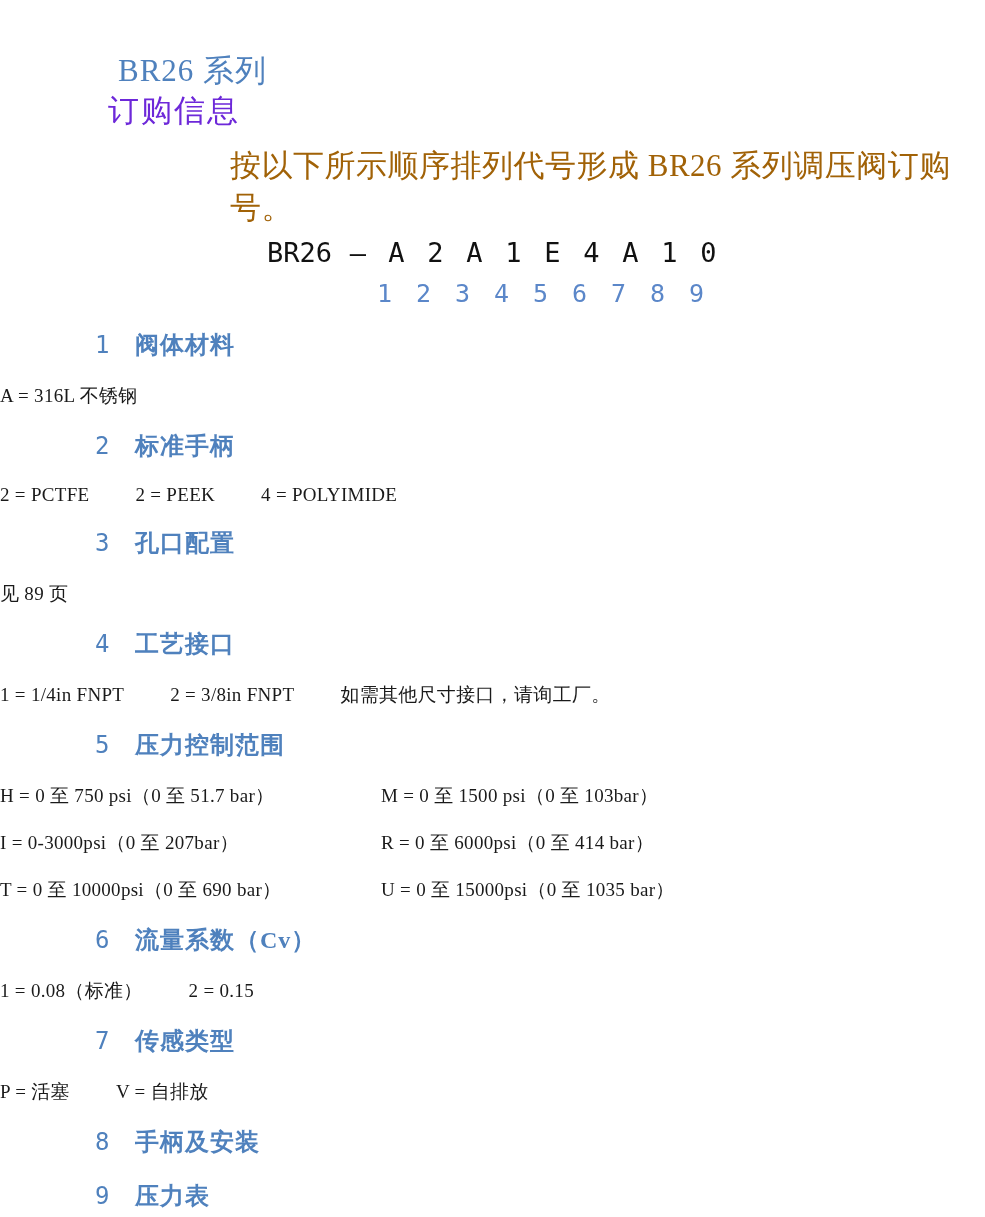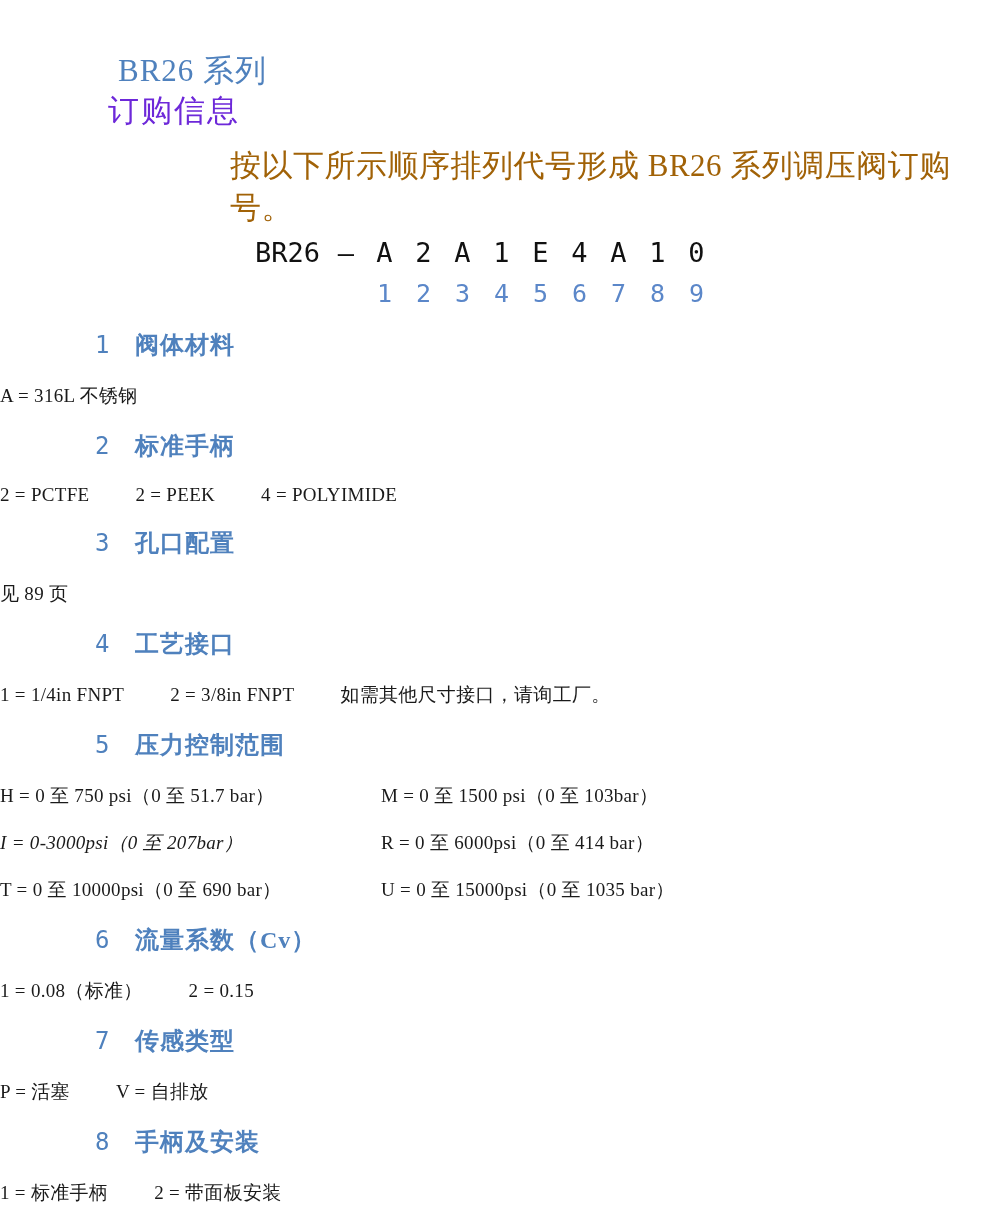--- a/index.html
+++ b/index.html
@@ -44,21 +44,21 @@
   .code-block { margin-top: 8px; }
   .code-line {
     padding-left: 255px;
     display: flex;
     align-items: baseline;
     font-family: "DejaVu Sans Mono", "Liberation Mono", monospace;
     font-size: 27px;
     color: #111111;
     line-height: 1.2;
   }
-  .code-prefix { width: 72px; display: inline-block; }
+  .code-prefix { width: 72px; display: inline-block; margin-left: 12px; }
   .code-dash  { width: 38px; display: inline-block; text-align: center; }
   .code-cell  { width: 39px; display: inline-block; text-align: center; }
   .pos-line {
     padding-left: 255px;
     display: flex;
     margin-top: 10px;
     font-family: "DejaVu Sans Mono", "Liberation Mono", monospace;
     font-size: 25px;
     color: #5b87c9;
     line-height: 1.2;
@@ -199,21 +199,21 @@
     <div class="section-heading">
       <span class="section-number">5</span>
       <span class="section-title">压力控制范围</span>
     </div>
     <div class="section-rows">
           <div class="option-row">
             <span class="option-item" style="min-width: 335px;">H = 0 至 750 psi（0 至 51.7 bar）</span>
             <span class="option-item" style="min-width: 335px;">M = 0 至 1500 psi（0 至 103bar）</span>
           </div>
           <div class="option-row">
-            <span class="option-item" style="min-width: 335px; font-style: italic;">I = 0-3000psi（0 至 207bar）</span>
+            <span class="option-item" style="min-width: 335px;">I = 0-3000psi（0 至 207bar）</span>
             <span class="option-item" style="min-width: 335px;">R = 0 至 6000psi（0 至 414 bar）</span>
           </div>
           <div class="option-row">
             <span class="option-item" style="min-width: 335px;">T = 0 至 10000psi（0 至 690 bar）</span>
             <span class="option-item" style="min-width: 335px;">U = 0 至 15000psi（0 至 1035 bar）</span>
           </div>
         </div>
   </div>
 
   <div class="section">
@@ -240,26 +240,20 @@
             <span class="option-item">V = 自排放</span>
           </div>
         </div>
   </div>
 
   <div class="section">
     <div class="section-heading">
       <span class="section-number">8</span>
       <span class="section-title">手柄及安装</span>
     </div>
-    <div class="section-rows">
-          <div class="option-row">
-            <span class="option-item">1 = 标准手柄</span>
-            <span class="option-item">2 = 带面板安装</span>
-          </div>
-        </div>
   </div>
 
   <div class="section">
     <div class="section-heading">
       <span class="section-number">9</span>
       <span class="section-title">压力表</span>
     </div>
 
   </div>
 </div>

